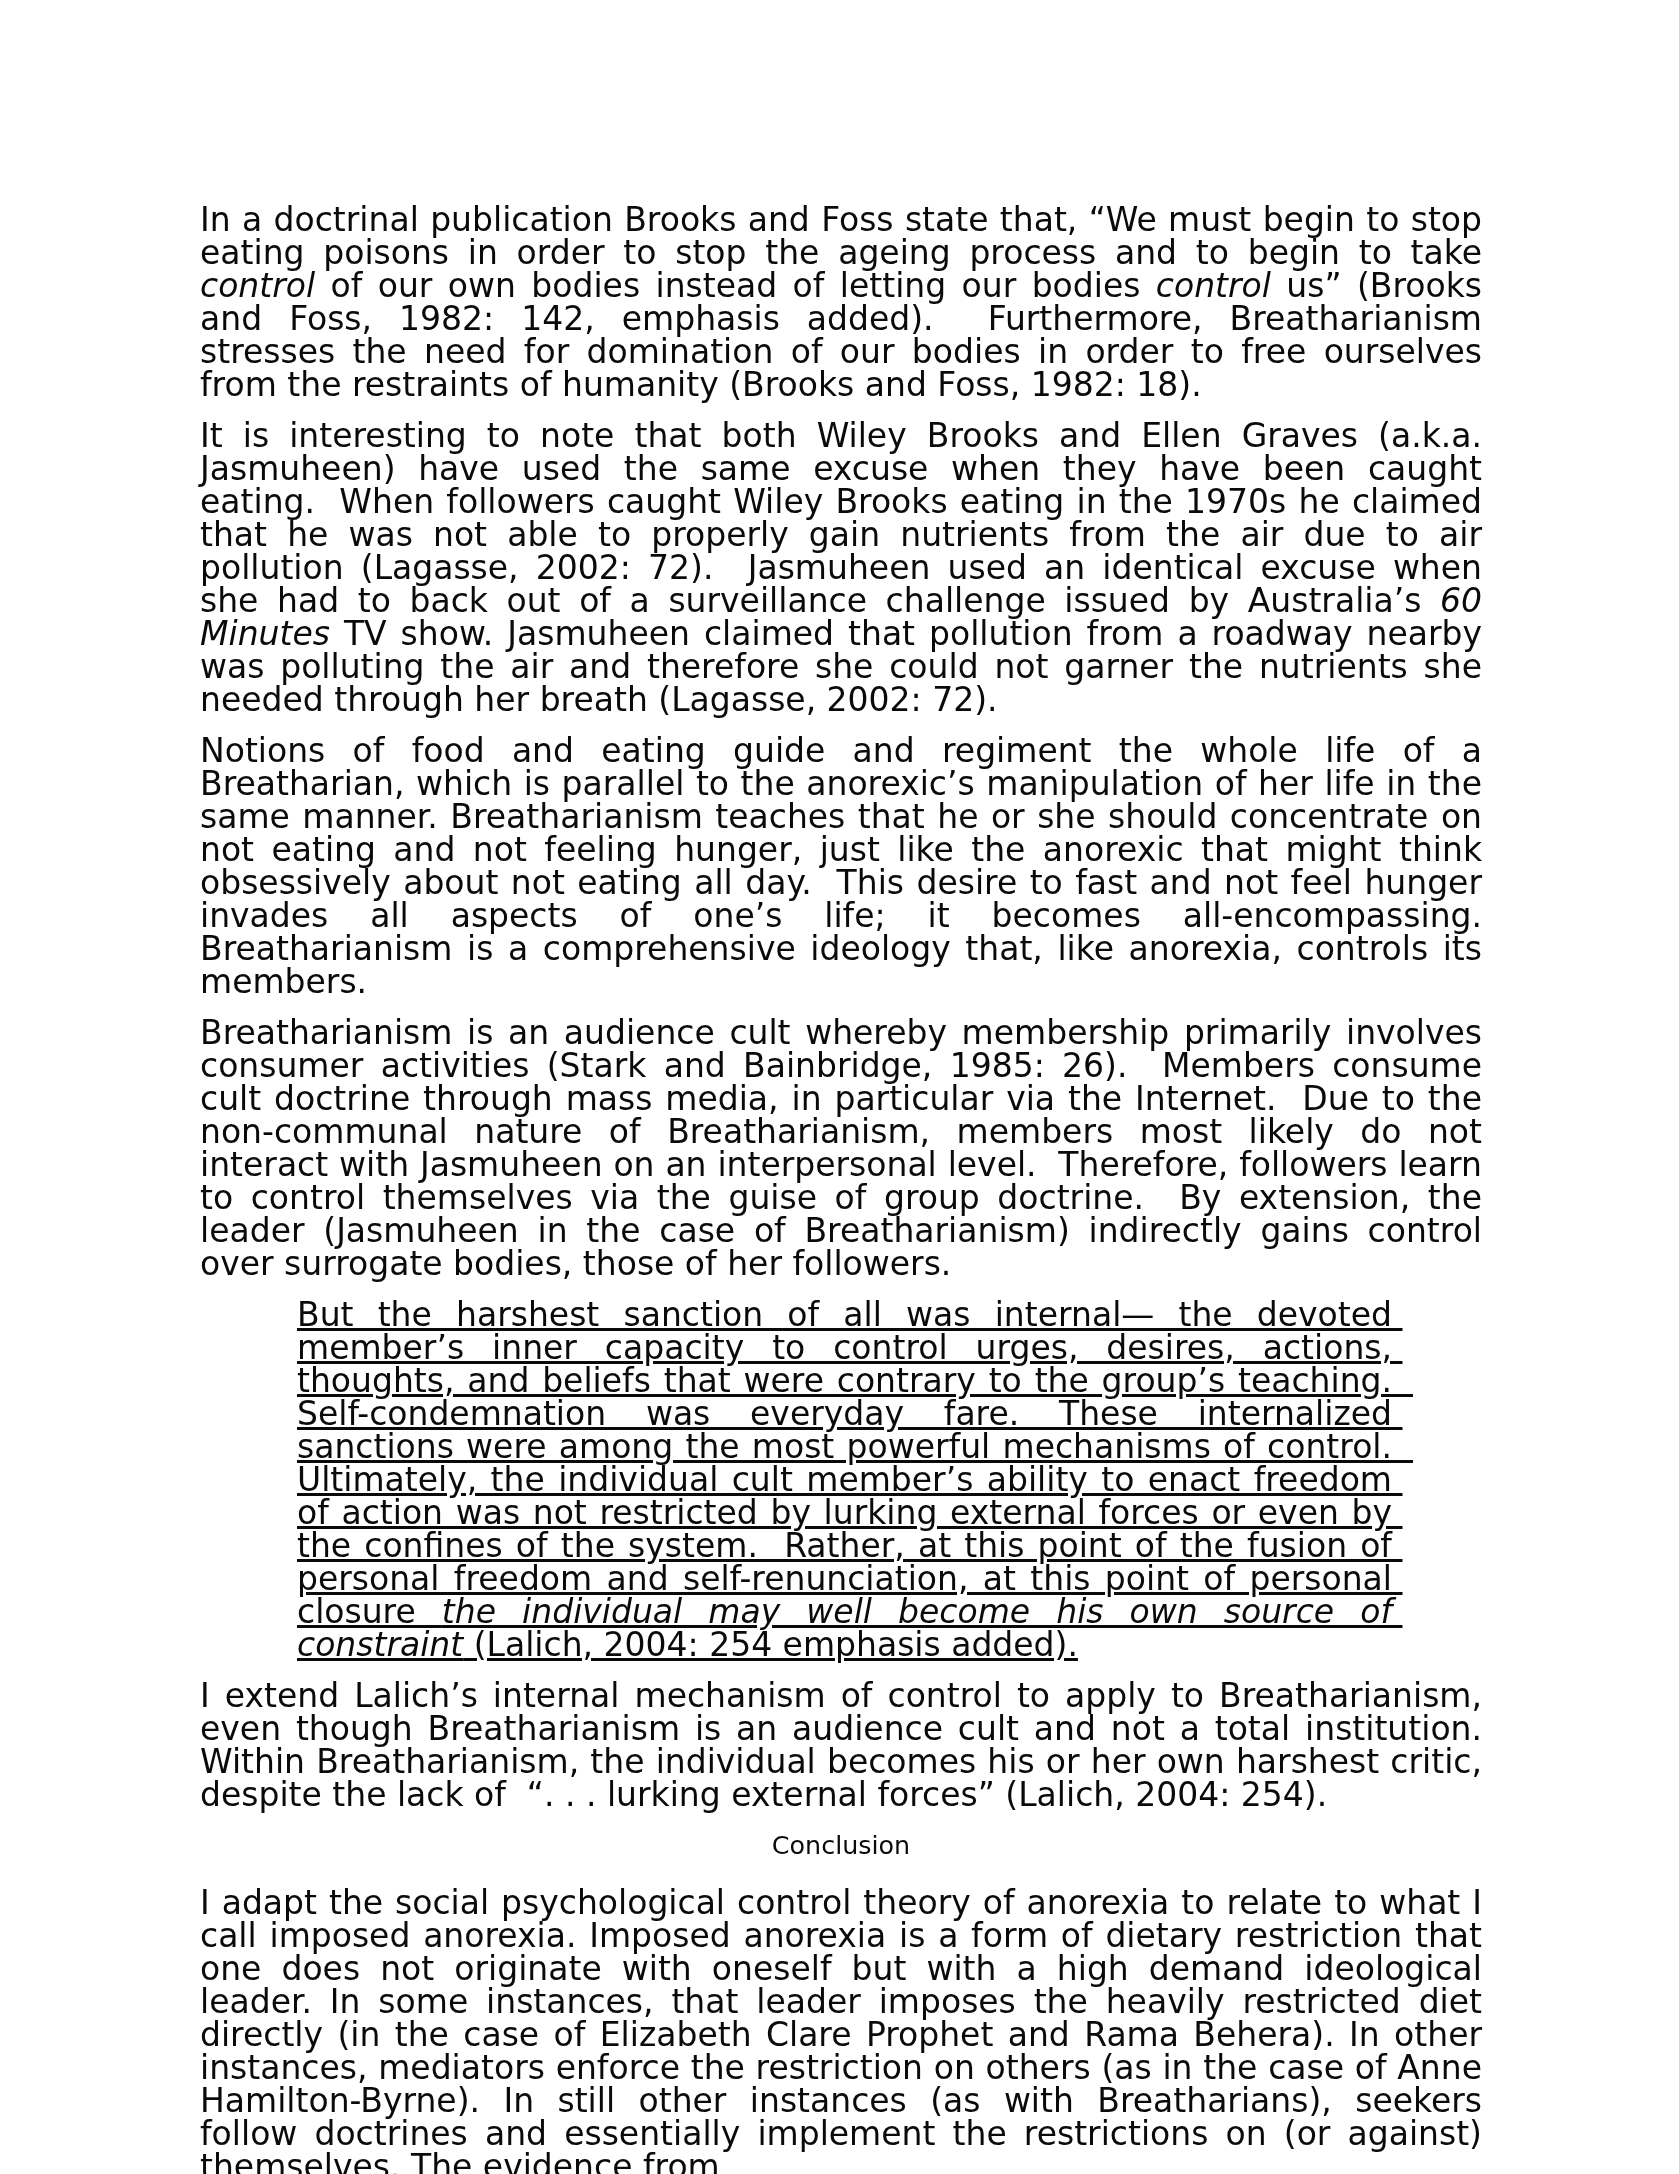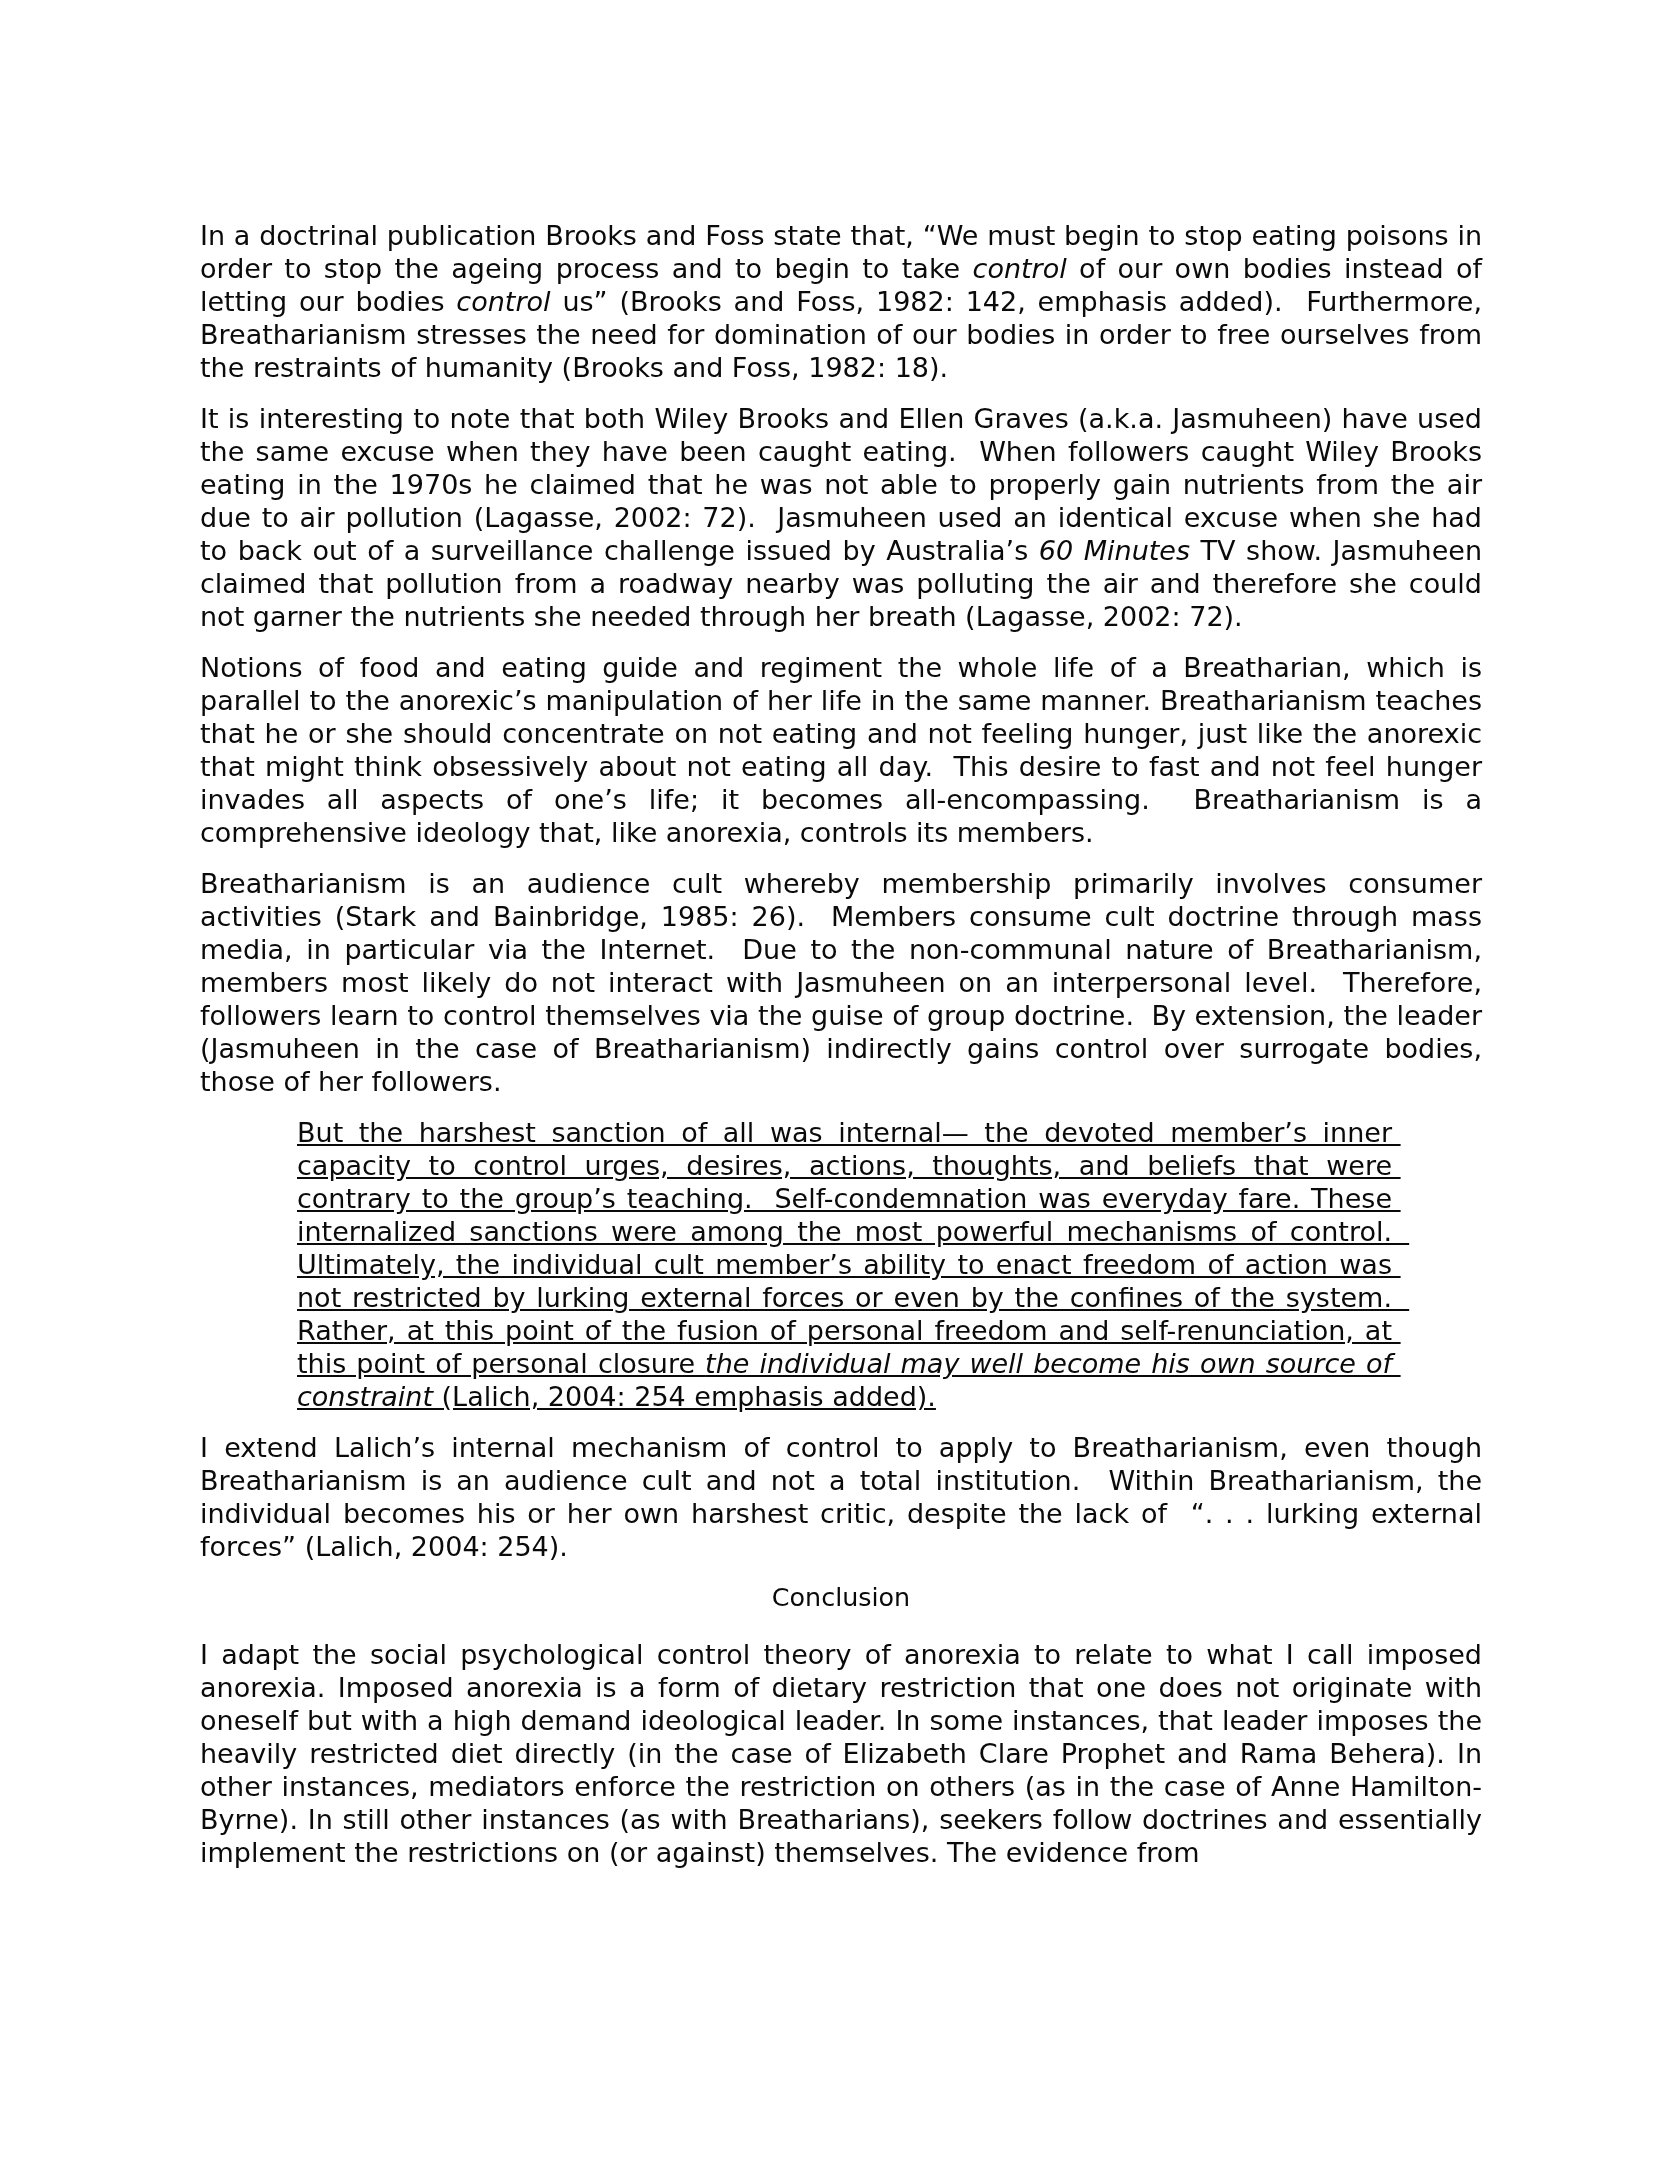--- a/index.html
+++ b/index.html
@@ -12,22 +12,22 @@
     font-family:"DejaVu Sans", sans-serif;
     color:#0a0a0a;
   }
   .content{
     position:absolute;
     top:203px;
     left:200px;
     width:1282px;
   }
   .para{
-    margin:16px 0 18px 0;
-    font-size:27px;
+    margin:0 0 18px 0;
+    font-size:33px;
     line-height:33px;
     text-align:justify;
     white-space:pre-wrap;
   }
   .para.quote{
     margin-left:97px;
     margin-right:90px;
     text-decoration:underline;
   }
   h2.para.heading{

